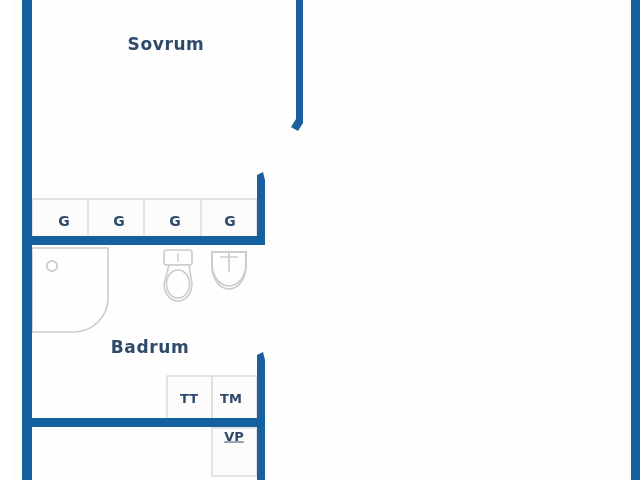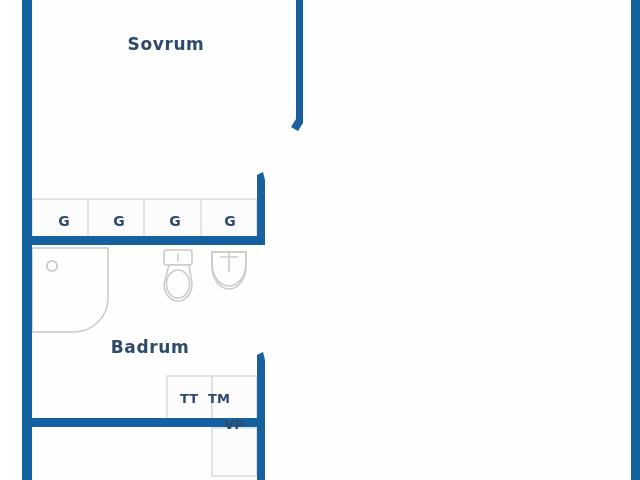--- a/index.html
+++ b/index.html
@@ -110,16 +110,16 @@
 
   <div class="room-label big" style="left:154px; top:44px;">Sovrum</div>
   <div class="room-label big" style="left:138px; top:347px;">Badrum</div>
 
   <div class="cell-label" style="left:52px; top:221px;">G</div>
   <div class="cell-label" style="left:107px; top:221px;">G</div>
   <div class="cell-label" style="left:163px; top:221px;">G</div>
   <div class="cell-label" style="left:218px; top:221px;">G</div>
 
   <div class="cell-label small" style="left:177px; top:398px;">TT</div>
-  <div class="cell-label small" style="left:207px; top:398px;">TM</div>
-  <div class="cell-label small" style="left:222px; top:424px;">VP</div>
+  <div class="cell-label small" style="left:219px; top:398px;">TM</div>
+  <div class="cell-label small" style="left:222px; top:436px;text-decoration:underline;">VP</div>
 
 </div>
 
 </body></html>

